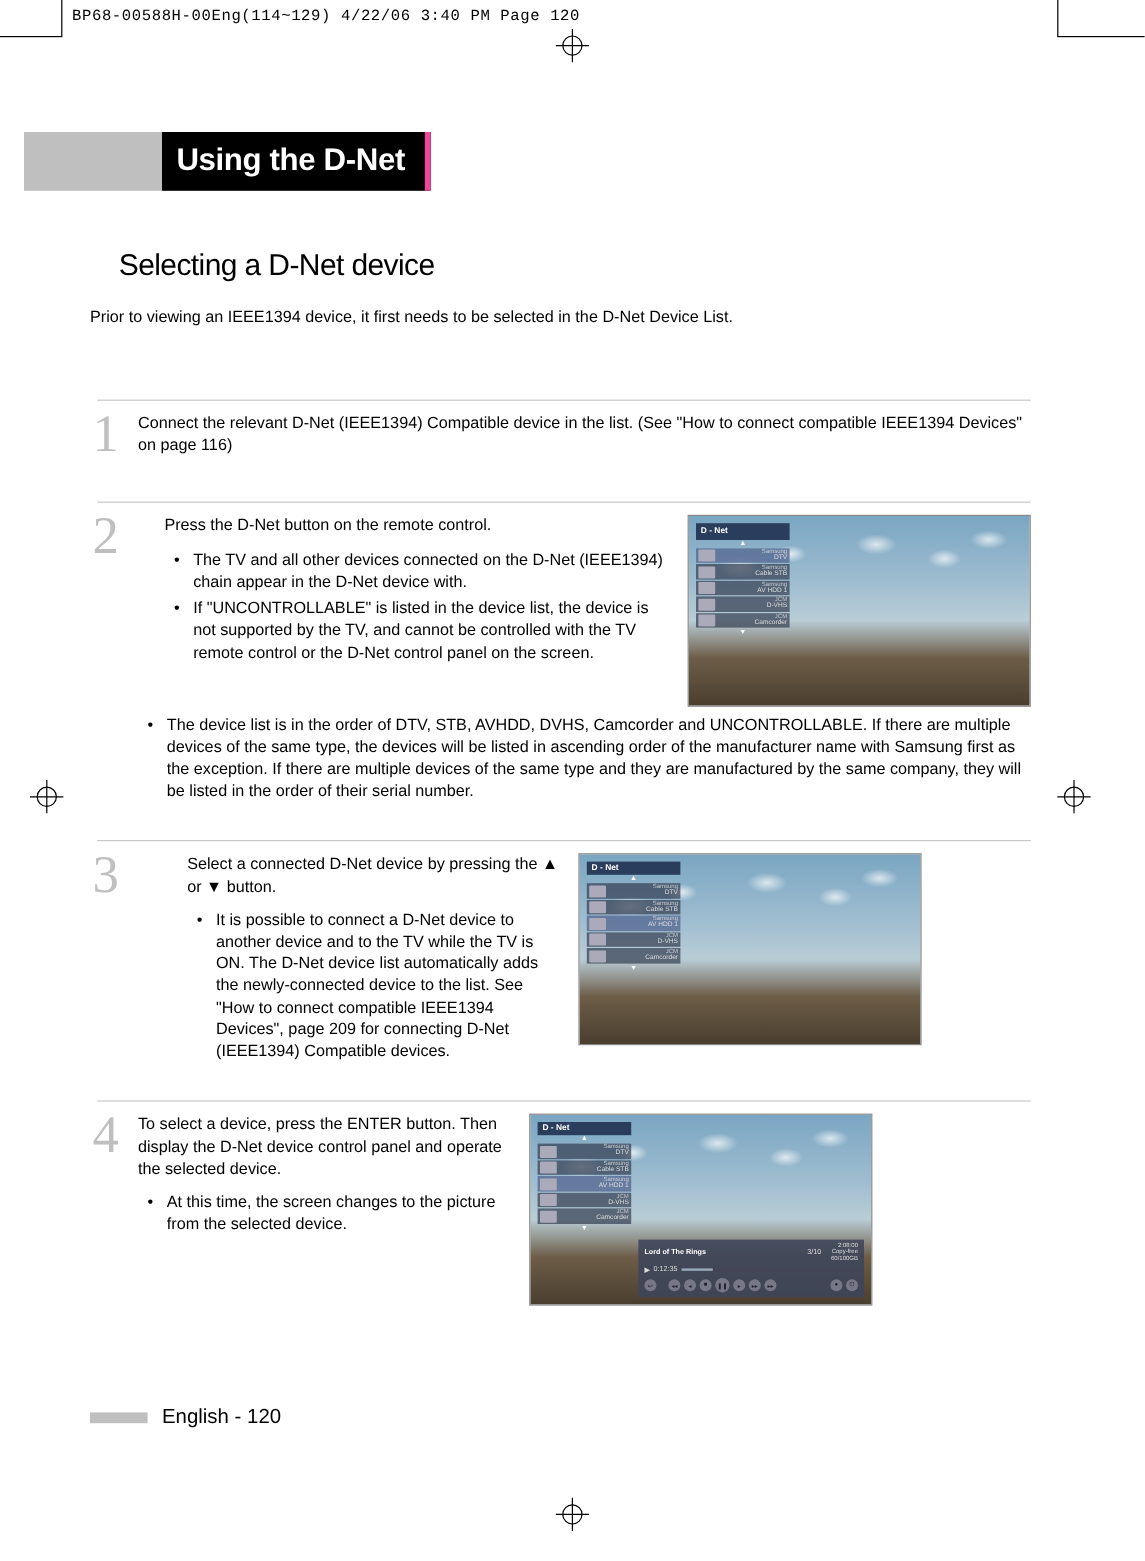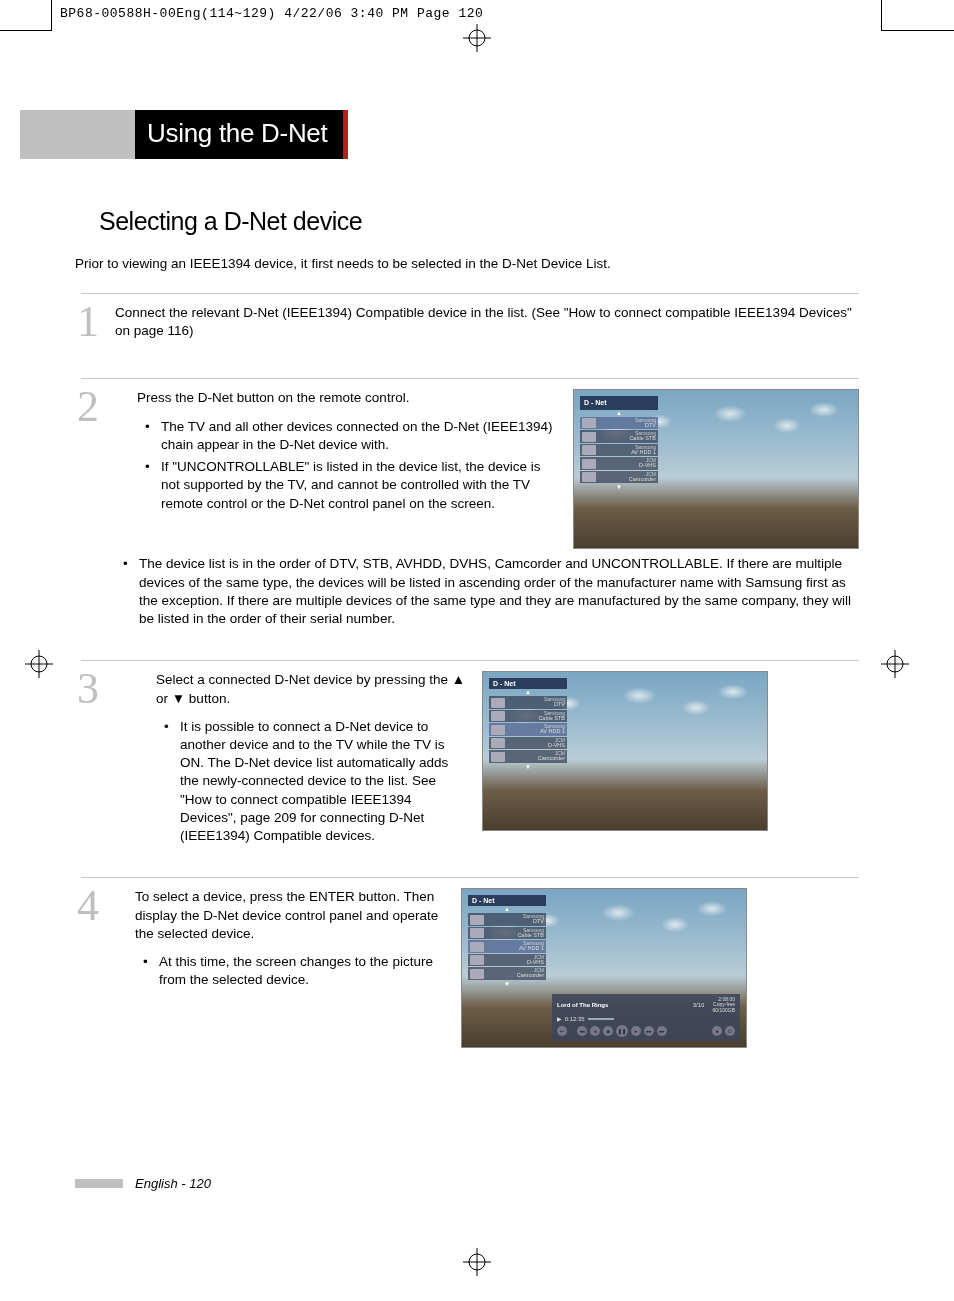--- a/index.html
+++ b/index.html
@@ -44,40 +44,40 @@
     margin-left: -55px;
   }
   .title-gray {
     width: 115px;
     background: #bfbfbf;
   }
   .title-black {
     background: #000;
     color: #fff;
     font-size: 26px;
-    font-weight: normal;
+    font-weight: bold;
     padding: 8px 16px 10px 12px;
     letter-spacing: -0.3px;
-    border-right: 5px solid #b91c1c;
+    border-right: 5px solid #ec4899;
     font-family: "Arial Narrow", Arial, sans-serif;
     font-stretch: condensed;
   }
 
   .section-title {
     font-size: 25px;
     font-weight: normal;
     letter-spacing: -0.5px;
     margin-bottom: 20px;
     font-family: "Arial Narrow", Arial, sans-serif;
     font-stretch: condensed;
     margin-left: 24px;
   }
   .intro {
     font-size: 13.5px;
-    margin-bottom: 22px;
+    margin-bottom: 62px;
     margin-left: 0;
   }
 
   .step {
     display: flex;
     align-items: flex-start;
     margin-bottom: 28px;
     border-top: 1px solid #c8c8c8;
     padding-top: 10px;
     margin-left: 6px;
@@ -217,21 +217,21 @@
     left: 75px;
     display: flex;
     align-items: center;
   }
   .footer-bar {
     width: 48px;
     height: 9px;
     background: #bfbfbf;
     margin-right: 12px;
   }
-  .footer-text { font-size: 13px; font-style: italic; }
+  .footer-text { font-size: 17px; }
 </style>
 </head>
 <body>
 
 <div class="crop-mark-tl"></div>
 <div class="crop-mark-tl-h"></div>
 <div class="crop-mark-tr"></div>
 <div class="crop-mark-tr-h"></div>
 
 <div class="header-text">BP68-00588H-00Eng(114~129)  4/22/06  3:40 PM  Page 120</div>
@@ -397,21 +397,21 @@
             </div>
           <div class="dnet-arrows">▼</div>
         </div>
       </div>
     </div>
   </div>
 
   <div class="step">
     <div class="step-num">4</div>
     <div class="step-body">
-      <div class="step-text" style="max-width:310px;margin-left:20px;">
+      <div class="step-text" style="max-width:310px;">
         <p>To select a device, press the ENTER button. Then display the D-Net device control panel and operate the selected device.</p>
         <ul>
           <li>At this time, the screen changes to the picture from the selected device.</li>
         </ul>
       </div>
       <div class="tv-screenshot">
         <div class="clouds"></div>
         <div class="dnet-panel">
           <div class="dnet-header">D - Net</div>
           <div class="dnet-arrows">▲</div>

